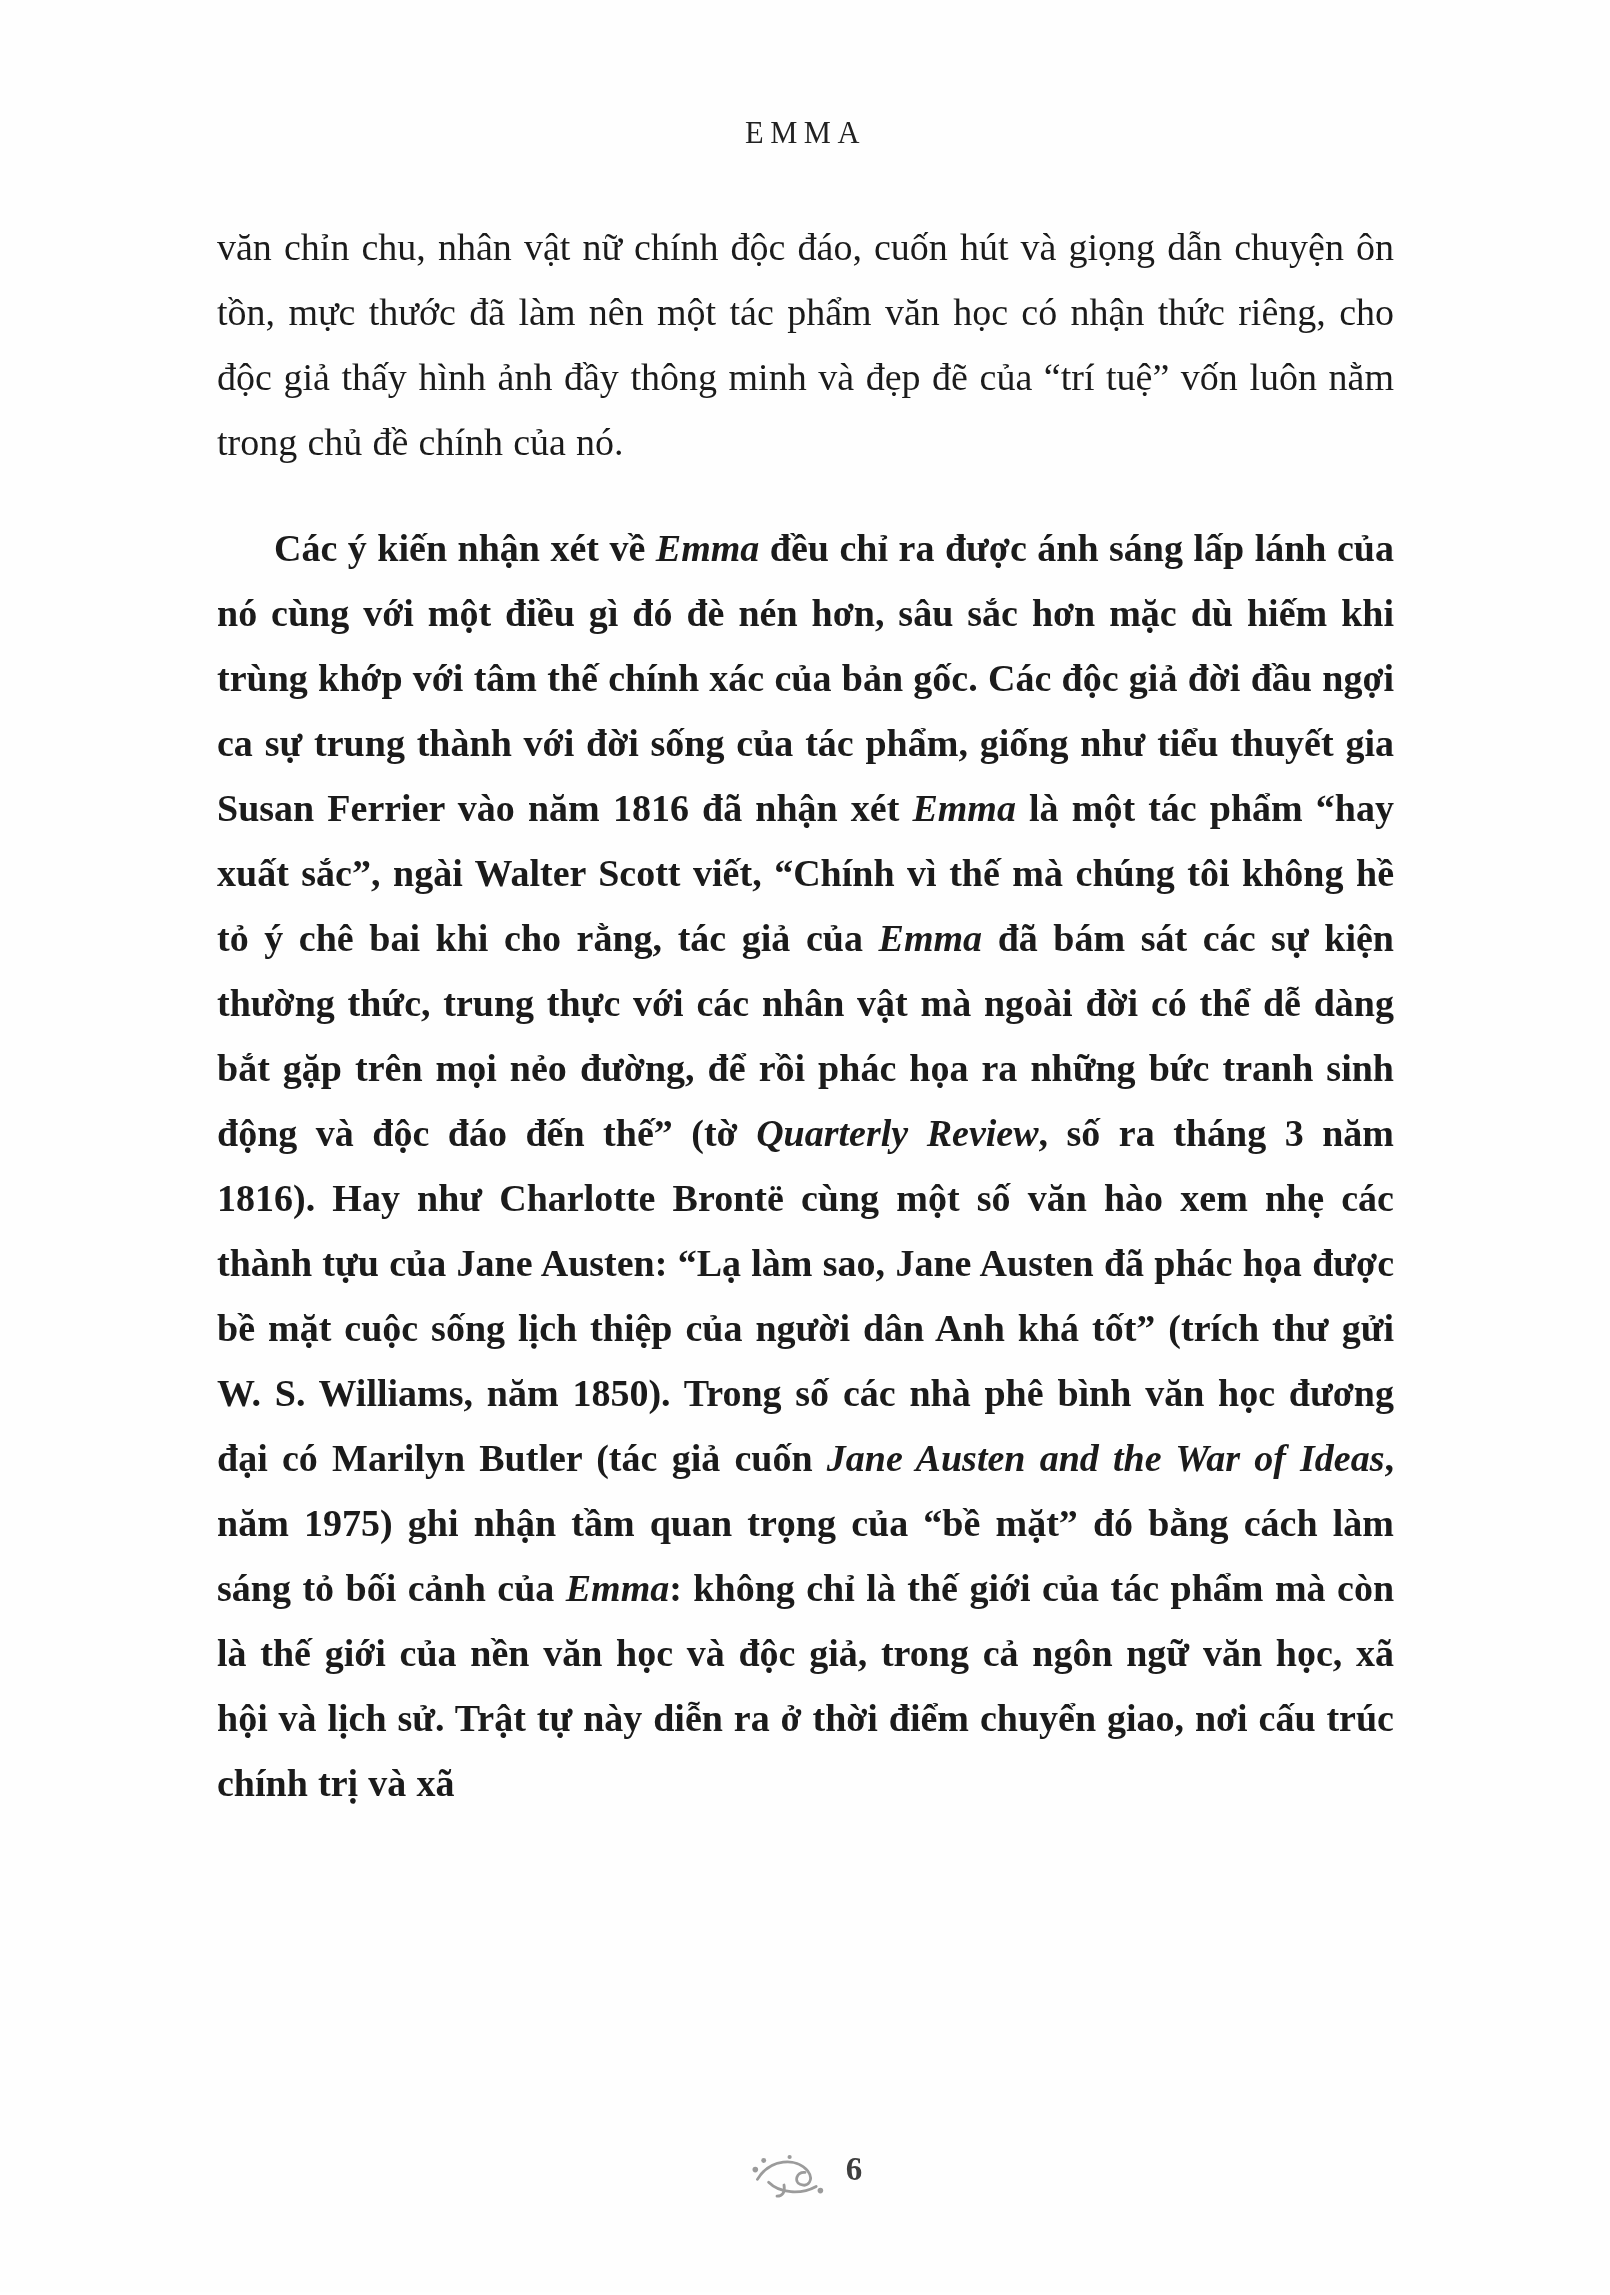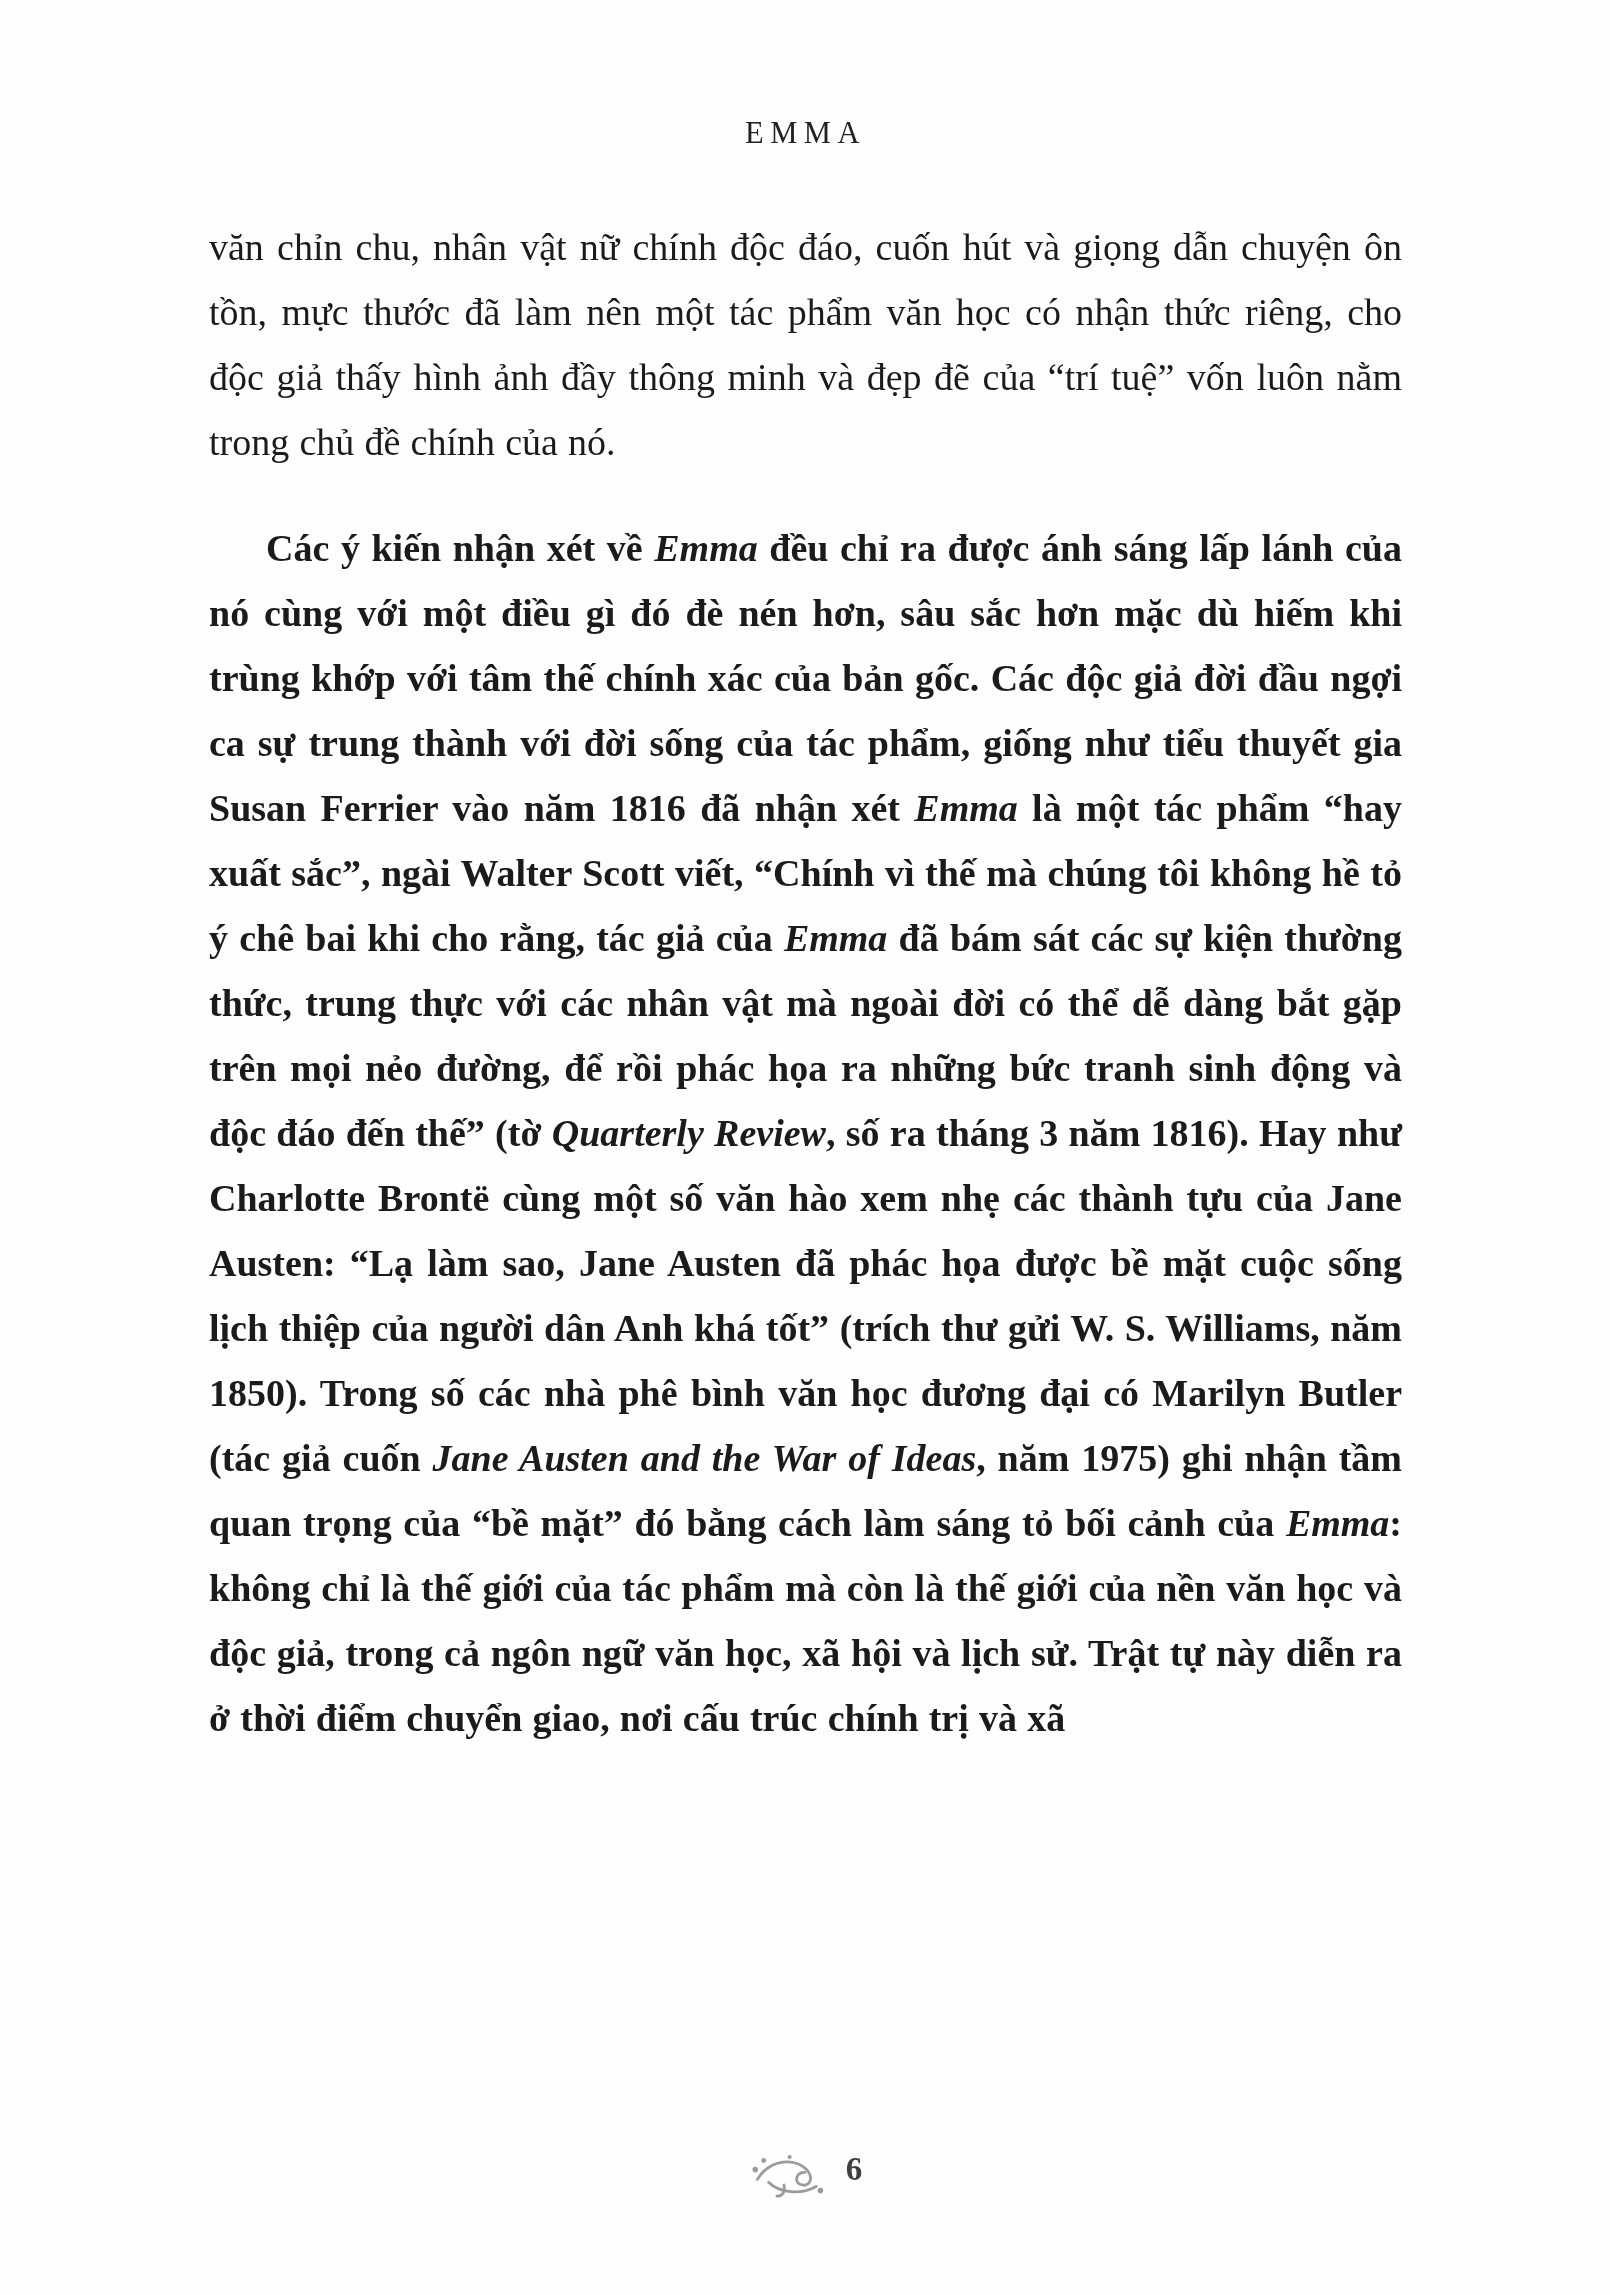--- a/index.html
+++ b/index.html
@@ -20,21 +20,21 @@
   }
   .running-head {
     text-align: center;
     font-size: 30.5px;
     letter-spacing: 6.5px;
     color: #222222;
     margin: 0 0 64px 0;
     font-weight: 400;
   }
   .body-text p {
-    margin: 0;
+    margin: 8px;
     font-size: 38px;
     line-height: 65px;
     text-align: justify;
     text-justify: inter-word;
     word-spacing: 0.7px;
   }
   .body-text p em {
     font-style: italic;
   }
   .body-text p.indent {

